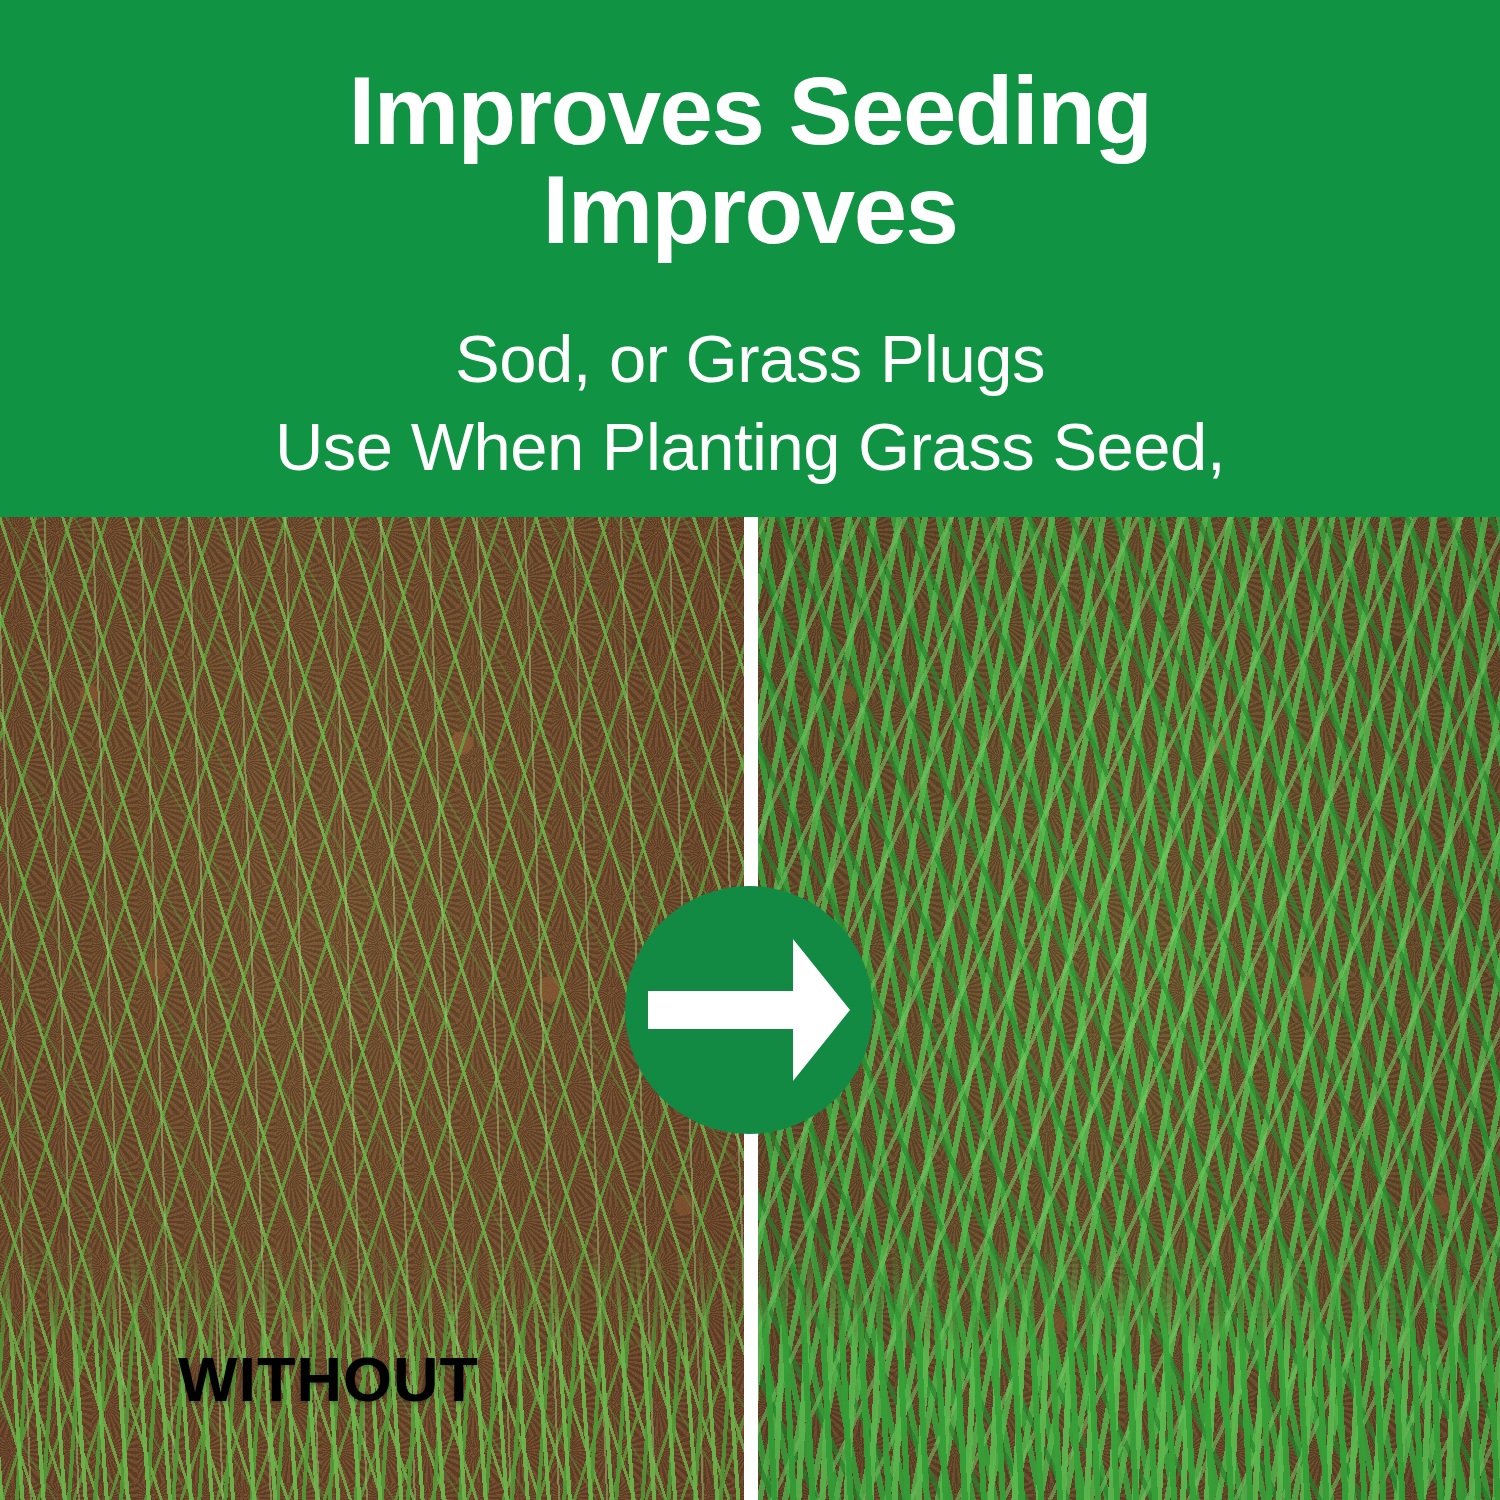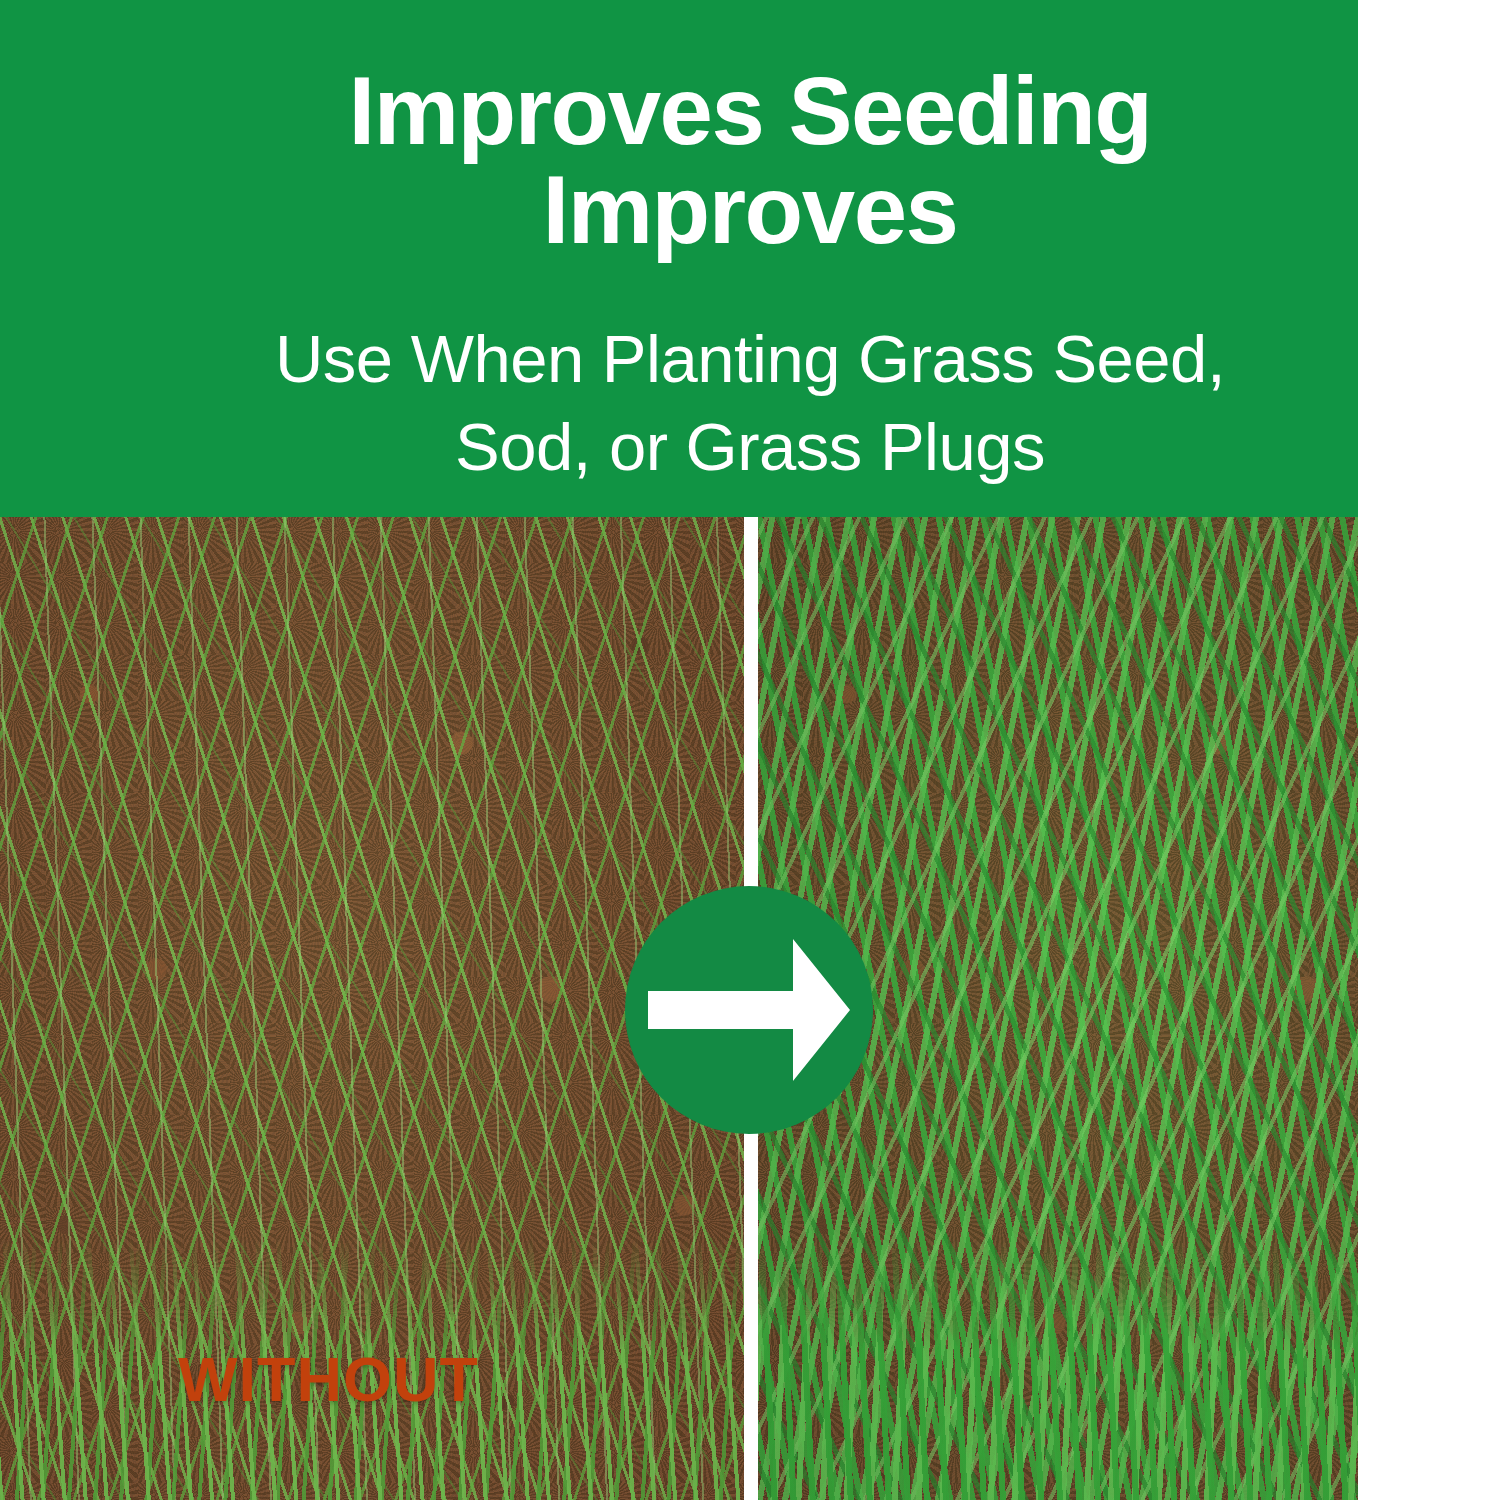--- a/index.html
+++ b/index.html
@@ -3,21 +3,21 @@
 <meta charset="utf-8">
 <title>Improves Seeding Results</title>
 <style>
   html, body {
     margin: 0;
     padding: 0;
     background: #ffffff;
   }
   #page {
     position: relative;
-    width: 1358px;
+    width: 1500px;
     height: 1500px;
     overflow: hidden;
     background: #ffffff;
     font-family: "Liberation Sans", sans-serif;
   }
 
   
   .header-band {
     position: absolute;
     left: 0;
@@ -253,21 +253,21 @@
   }
   .arrow-badge svg {
     display: block;
     width: 210px;
     height: 150px;
   }
 
   
   .caption {
     position: absolute;
-    color: #c2410c;
+    color: #000000;
     font-family: "Liberation Sans", sans-serif;
     font-weight: 700;
     font-size: 63px;
     letter-spacing: 1px;
     line-height: 1;
     white-space: nowrap;
     text-shadow: 0 2px 5px rgba(0,0,0,0.28);
   }
   .caption-without { left: 178px;  top: 1348px; }
   .caption-with    { left: 1016px; top: 1348px; }
@@ -276,22 +276,22 @@
 <body>
 
 <div id="page">
 
   <div class="header-band">
     <h1 class="headline">
       <span class="hl-line">Improves Seeding</span>
       <span class="hl-line">Improves</span>
     </h1>
     <p class="subhead">
+      <span class="sub-line">Sod, or Grass Plugs</span>
       <span class="sub-line">Use When Planting Grass Seed,</span>
-      <span class="sub-line">Sod, or Grass Plugs</span>
     </p>
   </div>
 
   <div class="photo-area">
 
     <div class="photo-pane pane-left">
       <div class="soil"></div>
       <div class="blades thin-a"></div>
       <div class="blades thin-b"></div>
       <div class="blades thin-c"></div>

